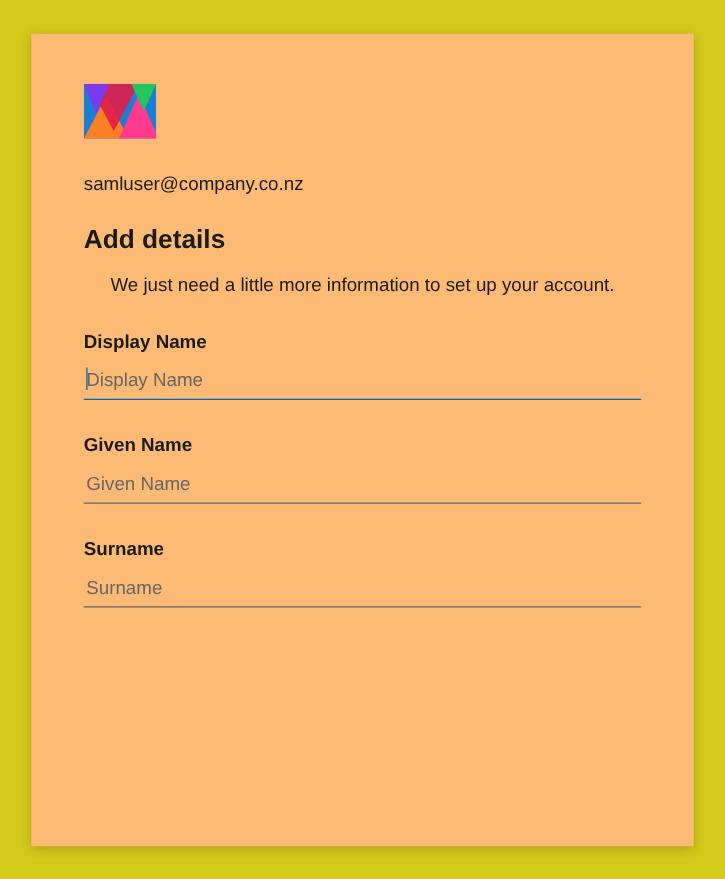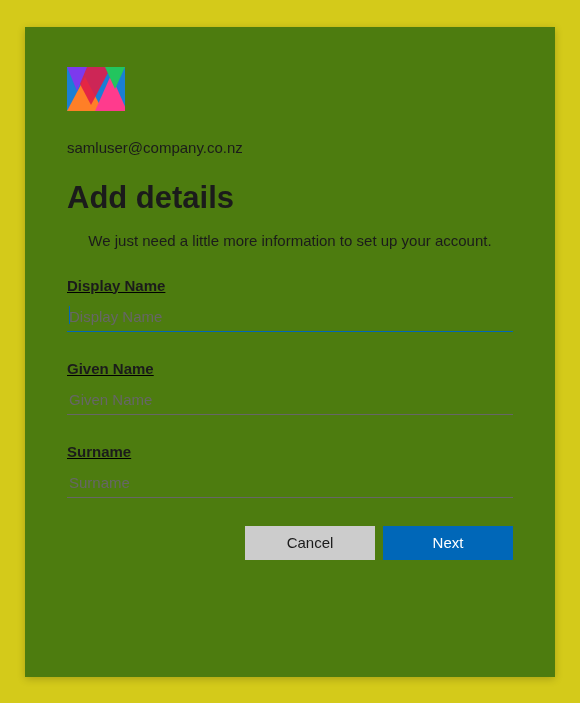--- a/index.html
+++ b/index.html
@@ -6,56 +6,55 @@
     body {
       background: #d4ca1a;
       width: 580px;
       height: 703px;
       font-family: 'Segoe UI', Tahoma, sans-serif;
       display: flex;
       align-items: center;
       justify-content: center;
     }
     .card {
-      background: #4d7c0f;
+      background: #fdba74;
       width: 530px;
       height: 650px;
       box-shadow: 0 2px 8px rgba(0,0,0,0.2);
       padding: 40px 42px 40px 42px;
       position: relative;
     }
     .logo {
       width: 58px;
       height: 44px;
       margin-bottom: 28px;
       position: relative;
       overflow: hidden;
     }
     .logo svg { display: block; }
     .email {
       font-size: 15px;
       color: #1b1b1b;
       margin-bottom: 24px;
     }
     .title {
-      font-size: 31px;
+      font-size: 21px;
       font-weight: 700;
       color: #1b1b1b;
       margin-bottom: 14px;
     }
     .subtitle {
       font-size: 15px;
       color: #1b1b1b;
       line-height: 1.4;
       margin-bottom: 26px;
       text-align: center;
     }
     .field {
       margin-bottom: 28px;
-      text-decoration: underline;
     }
     .field-label {
       font-size: 15px;
       font-weight: 600;
       color: #1b1b1b;
       display: block;
       margin-bottom: 10px;
     }
     .field-input {
       width: 100%;
@@ -141,18 +140,14 @@
   <div class="field">
     <label class="field-label">Given Name</label>
     <input type="text" class="field-input" placeholder="Given Name" style="">
   </div>
 
   <div class="field">
     <label class="field-label">Surname</label>
     <input type="text" class="field-input" placeholder="Surname" style="">
   </div>
 
-  <div class="buttons">
-    <button class="btn btn-secondary">Cancel</button>
-    <button class="btn btn-primary">Next</button>
-  </div>
 
 </div>
 
 </body></html>

